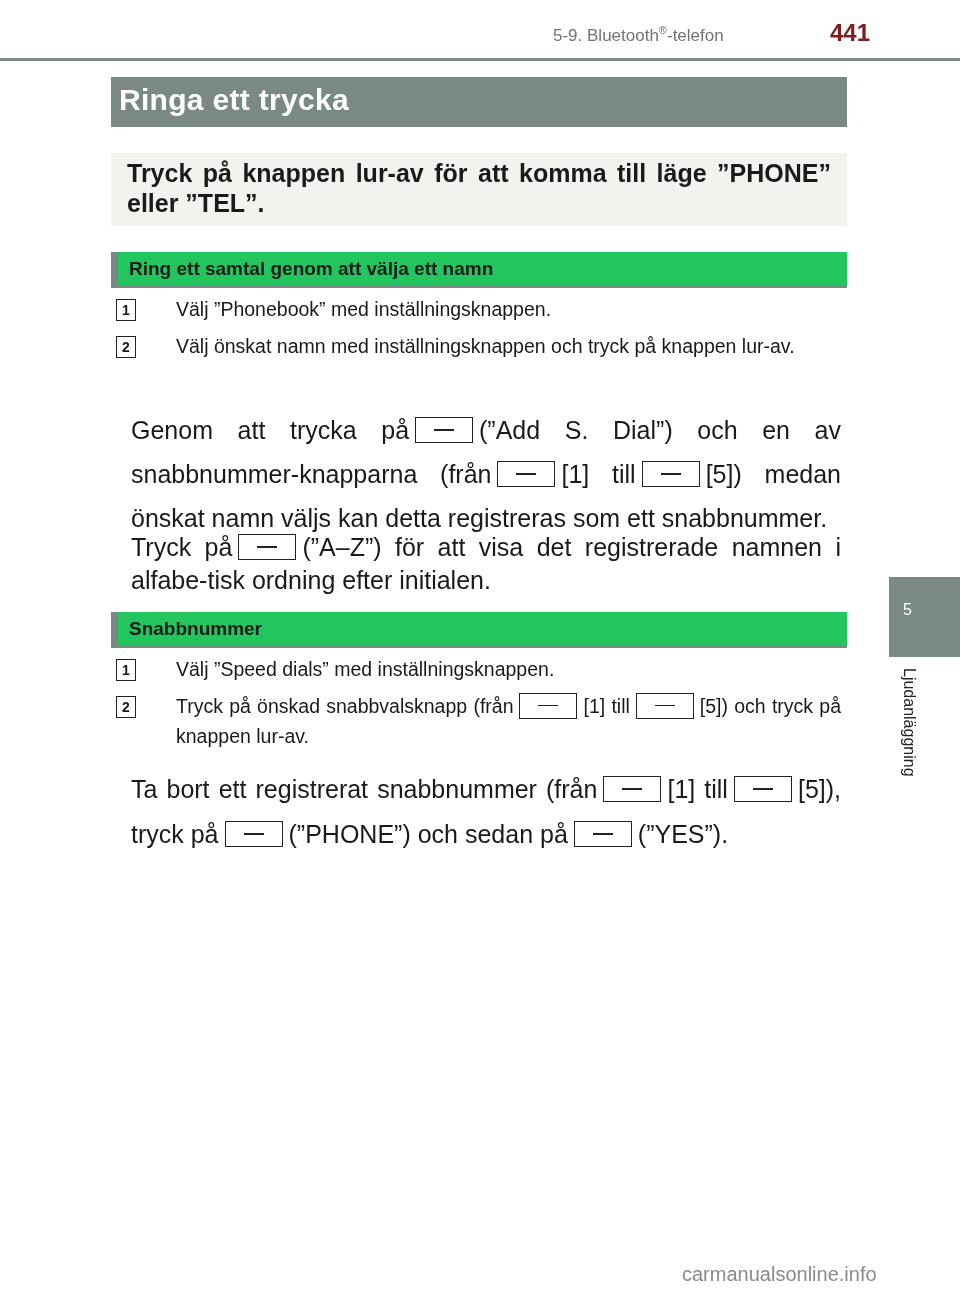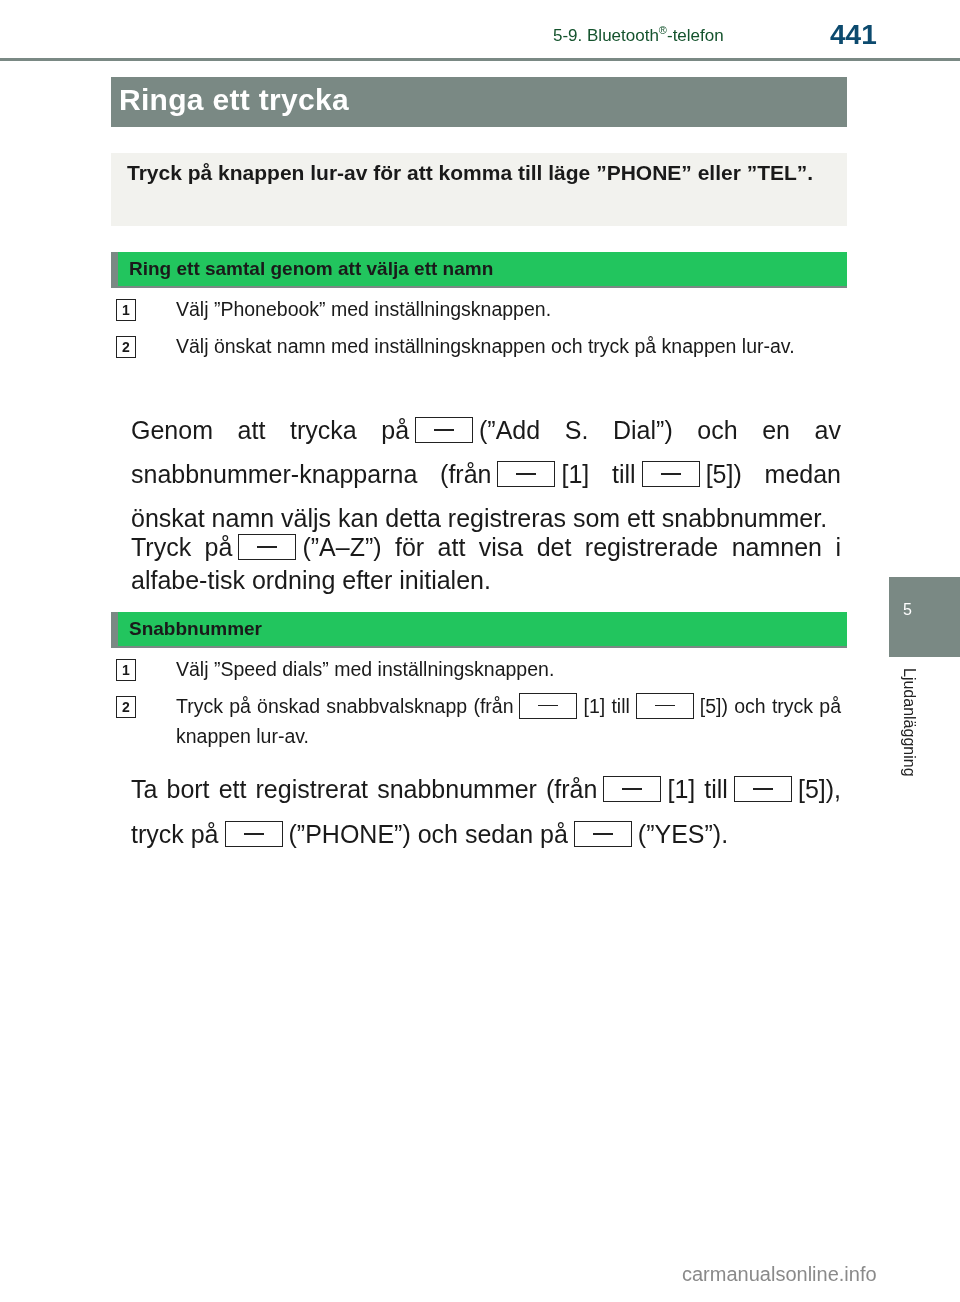--- a/index.html
+++ b/index.html
@@ -1,29 +1,29 @@
 <!DOCTYPE html>
 <html><head>
 <meta charset="utf-8">
 <style>
   html, body { margin: 0; padding: 0; background: #ffffff; }
   body { width: 960px; height: 1302px; position: relative; overflow: hidden;
          font-family: "Liberation Sans", sans-serif; color: #1a1a1a; }
 
-  .header-text { position: absolute; top: 24px; left: 553px; font-size: 17px; color: #14532d; }
+  .header-text { position: absolute; top: 24px; left: 553px; font-size: 17px; color: #737373; }
   .header-text sup { font-size: 11px; }
-  .page-number { position: absolute; top: 19px; left: 830px; font-size: 28px; font-weight: bold; color: #0c4a6e; }
+  .page-number { position: absolute; top: 19px; left: 830px; font-size: 24px; font-weight: bold; color: #7f1d1d; }
   .header-rule { position: absolute; top: 58px; left: 0; width: 960px; height: 3px; background: #7a8984; }
 
   .title-bar { position: absolute; top: 77px; left: 111px; width: 736px; height: 50px; background: #7a8984; }
   .title-bar span { position: absolute; left: 8px; top: 6px; color: #fff; font-size: 30px; font-weight: bold;
                     font-family: "Liberation Sans", sans-serif; letter-spacing: 0.3px; }
 
   .intro-box { position: absolute; top: 153px; left: 111px; width: 736px; height: 73px; background: #f2f2ee; }
-  .intro-box p { margin: 0; padding: 5px 16px 0 16px; font-size: 21px; font-weight: bold; line-height: 30px;
+  .intro-box p { margin: 0; padding: 5px 16px 0 16px; font-size: 25px; font-weight: bold; line-height: 30px;
                  text-align: justify; text-align-last: left; }
 
   .section-head { position: absolute; left: 111px; width: 736px; height: 34px; background: #22c55e;
                   border-bottom: 2px solid #7a8984; }
   .section-head::before { content: ""; position: absolute; left: 0; top: 0; width: 7px; height: 34px; background: #7a8984; }
   .section-head span { position: absolute; left: 18px; top: 6px; font-size: 19px; font-weight: bold; }
 
   .step { position: absolute; left: 116px; width: 725px; font-size: 19.5px; line-height: 30px; }
   .step-num { position: absolute; left: 0; top: 5px; width: 18px; height: 20px; border: 1.5px solid #222;
               font-size: 14px; font-weight: bold; text-align: center; line-height: 20px; box-sizing: content-box; }

